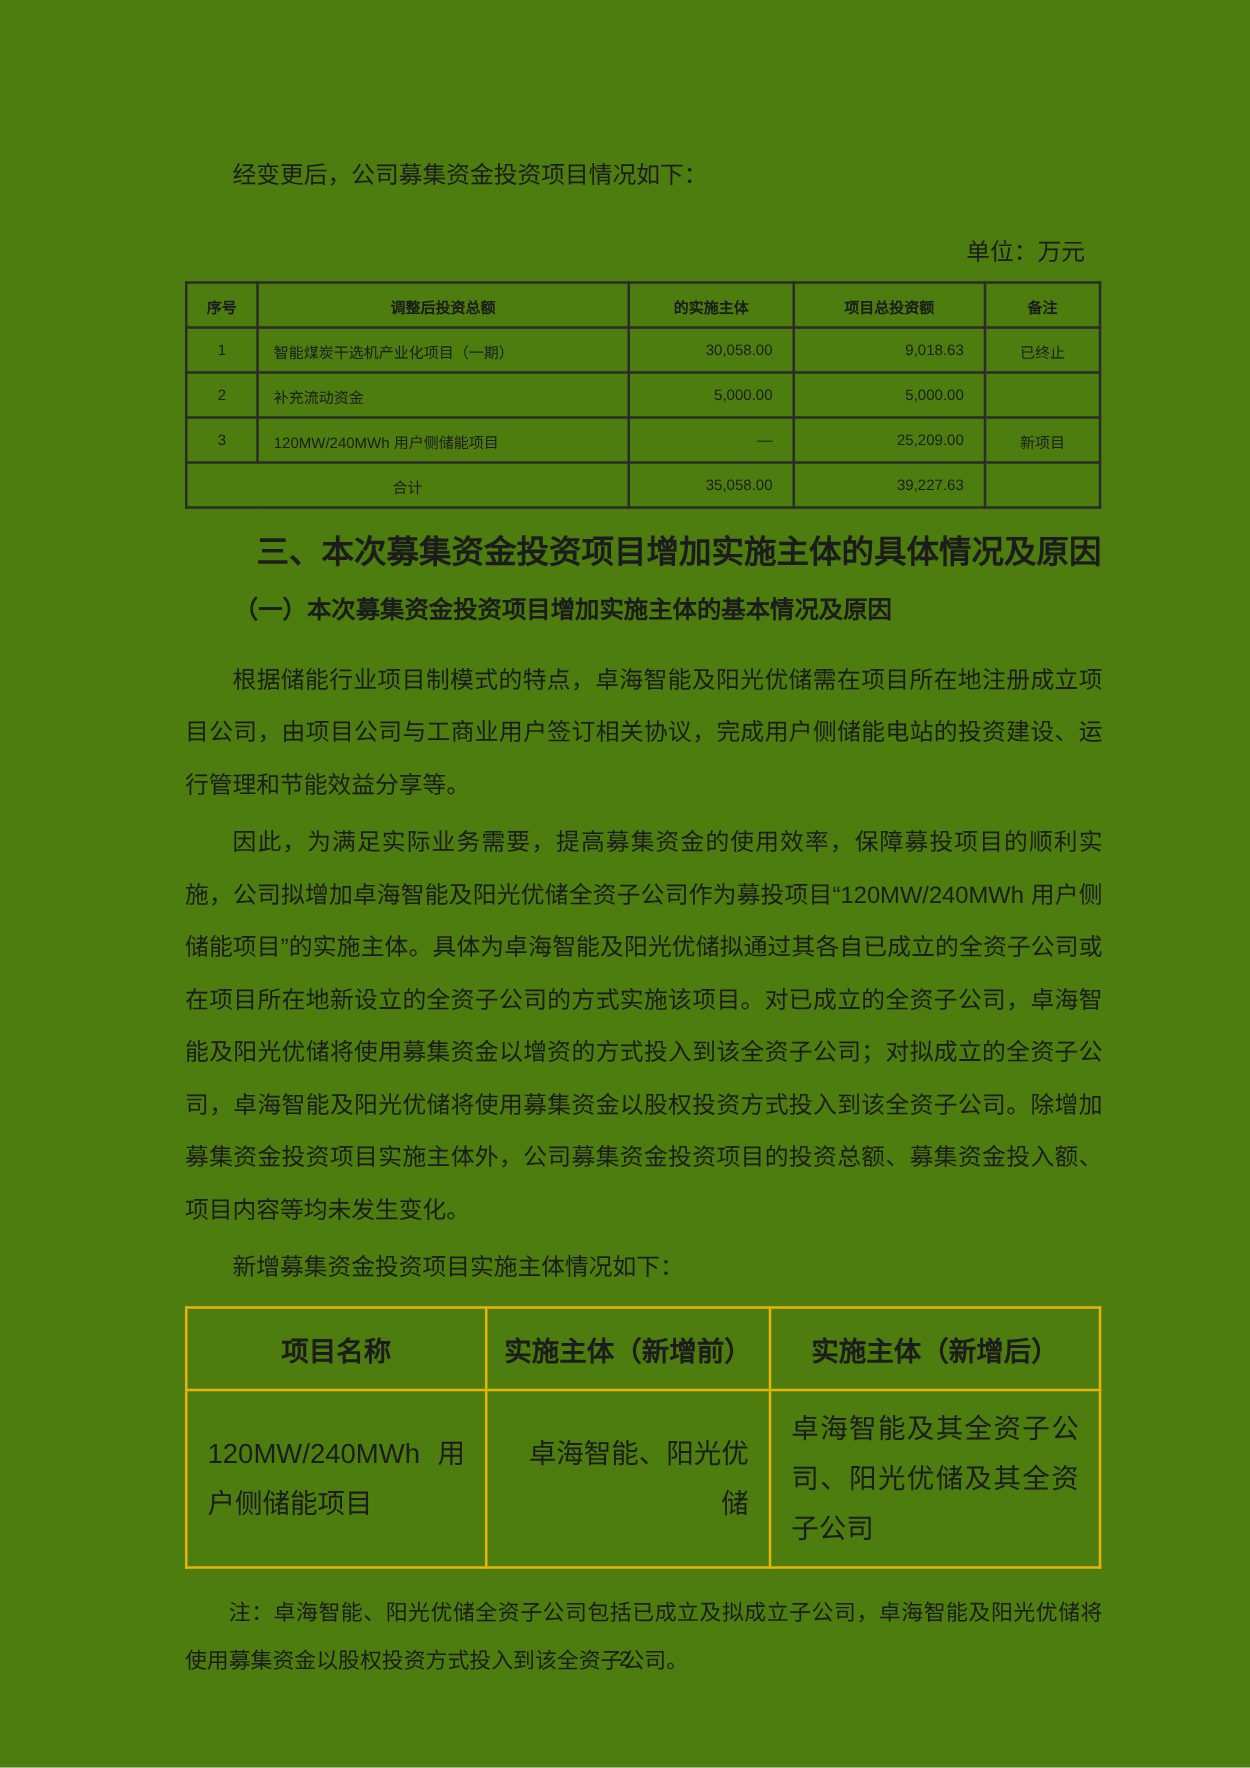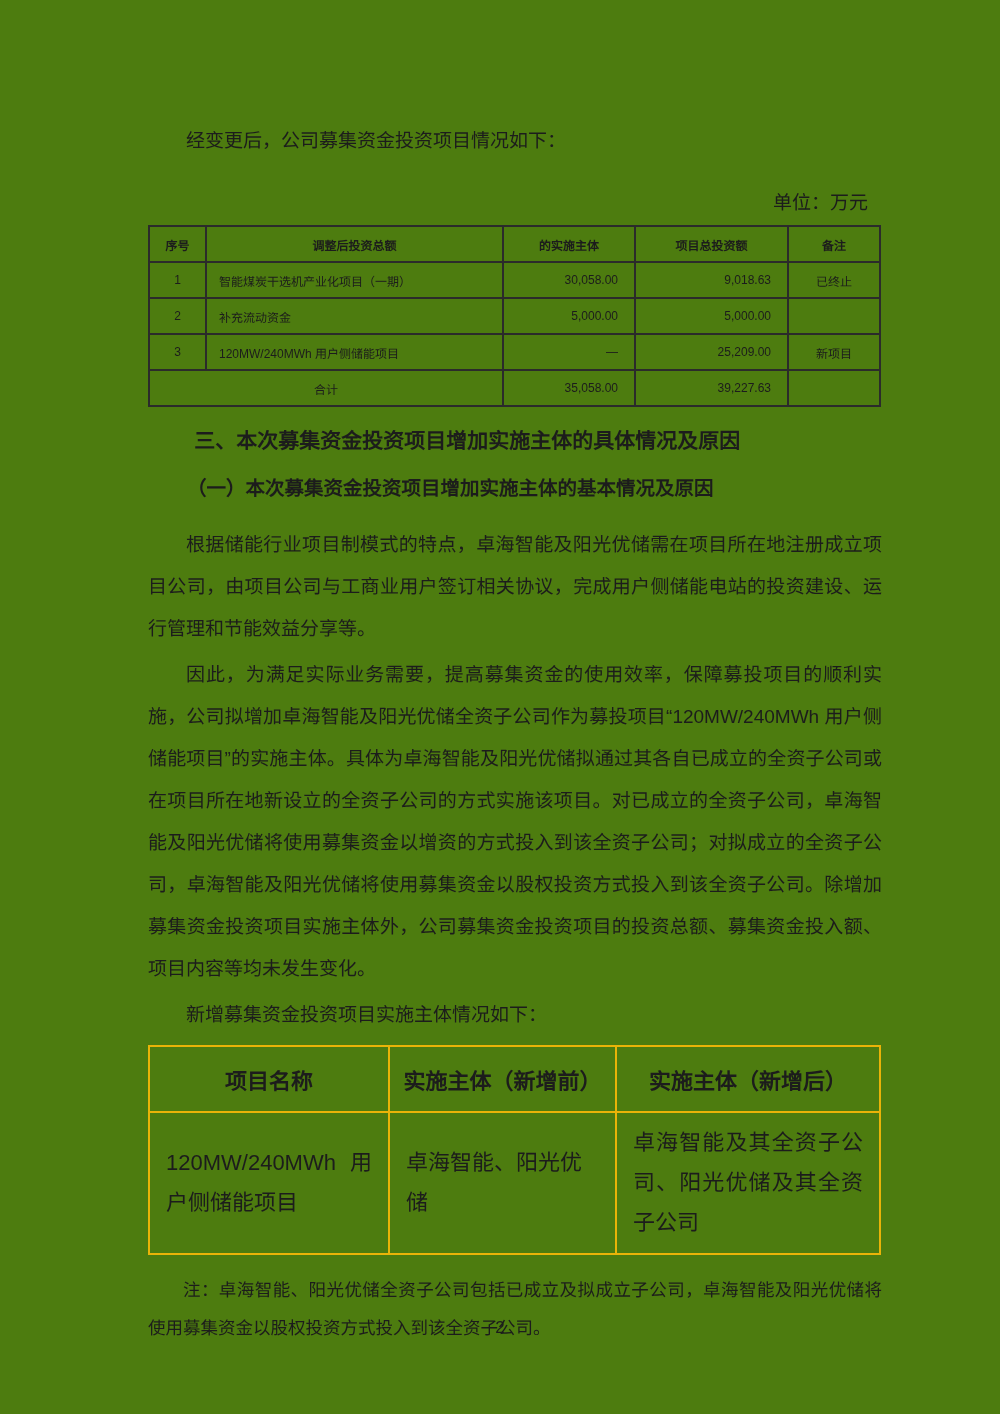--- a/index.html
+++ b/index.html
@@ -43,21 +43,21 @@
     font-weight: normal;
     padding: 2px 6px;
     vertical-align: middle;
   }
   .tbl1 th { font-weight: bold; text-align: center; }
   .tbl1 td.c { text-align: center; }
   .tbl1 td.l { text-align: left; padding-left: 12px; }
   .tbl1 td.num { text-align: right; padding-right: 16px; }
   h2.h-lvl1 {
     margin-top: 20px;
-    font-size: 21px;
+    font-size: 26px;
     font-weight: bold;
     text-indent: 2.2em;
     line-height: 28px;
   }
   h3.h-lvl2 {
     margin-top: 19px;
     font-size: 19.5px;
     font-weight: bold;
     text-indent: 2em;
     line-height: 28px;
@@ -76,21 +76,21 @@
     font-weight: bold;
     text-align: center;
   }
   .tbl2 td {
     height: 98px;
     padding: 10px 16px;
     line-height: 40px;
     text-align: justify;
     text-justify: inter-character;
   }
-  .tbl2 td.single { text-align: left; margin-top: 48px; }
+  .tbl2 td.single { text-align: right; margin-top: 48px; }
   .note {
     margin-top: 16px;
     font-size: 17.5px;
     line-height: 38px;
     text-indent: 2em;
     text-align: justify;
     text-justify: inter-character;
   }
   .page-footer {
     position: absolute;

